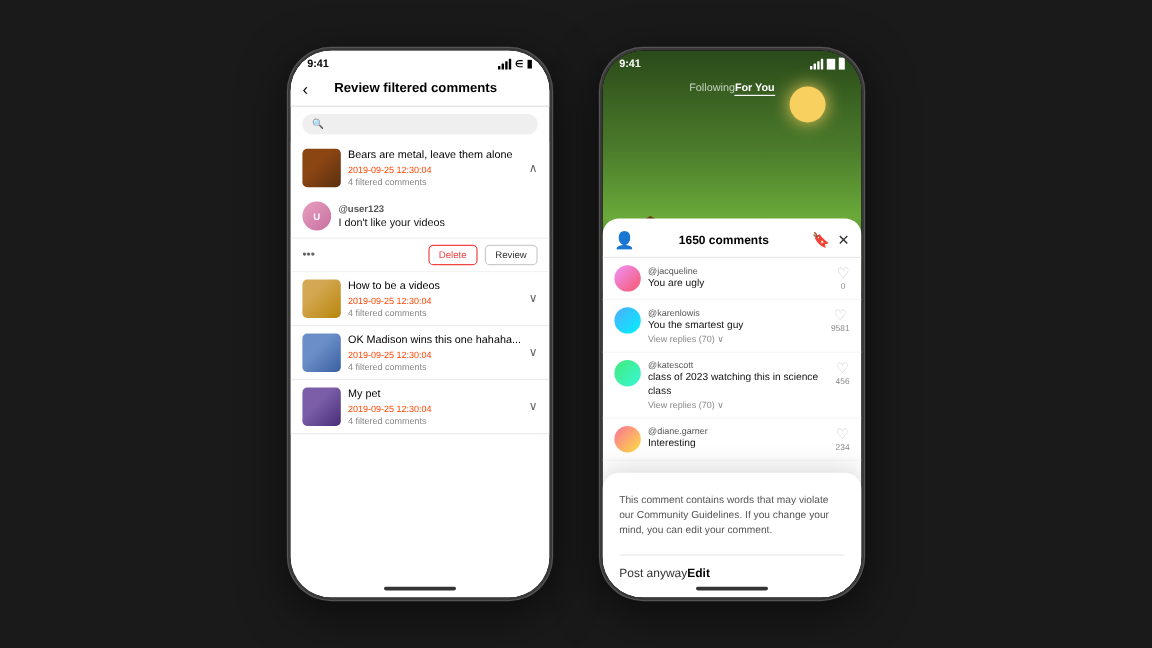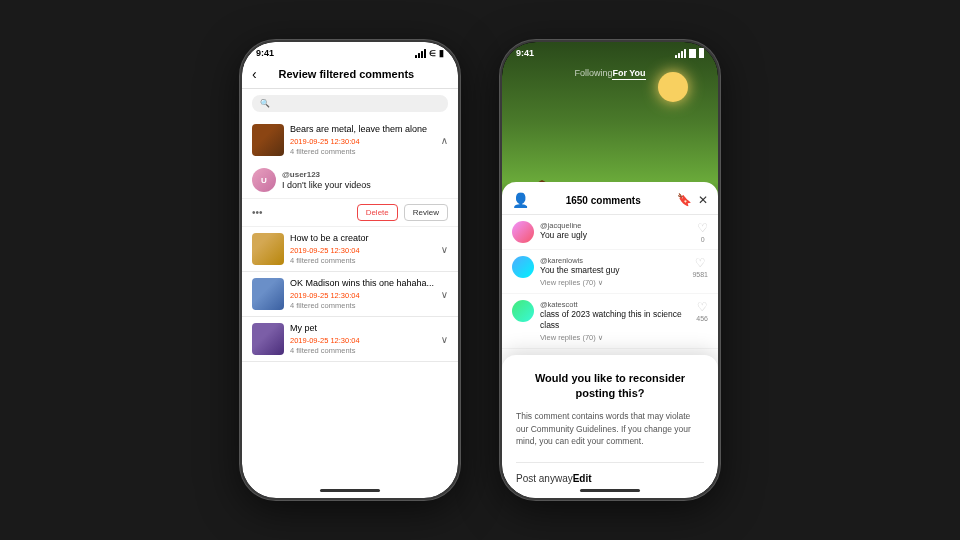--- a/index.html
+++ b/index.html
@@ -365,21 +365,21 @@
             <span class="dots-btn">•••</span>
             <button class="delete-btn">Delete</button>
             <button class="approve-btn">Review</button>
           </div>
         </div>
 
         <div class="video-item">
           <div class="video-item-header">
             <div class="video-thumb video-thumb-creator"></div>
             <div class="video-info">
-              <div class="video-title">How to be a creator</div>
+              <div class="video-title">How to be a videos</div>
               <div class="video-date">2019-09-25 12:30:04</div>
               <div class="video-filtered">4 filtered comments</div>
             </div>
             <span class="chevron">∨</span>
           </div>
         </div>
 
         <div class="video-item">
           <div class="video-item-header">
             <div class="video-thumb video-thumb-madison"></div>
@@ -492,21 +492,20 @@
           <div class="comment-username">@diane.garner</div>
           <div class="comment-content">Interesting</div>
         </div>
         <div class="comment-like">
           <span class="heart-icon">♡</span>
           <span class="like-count">234</span>
         </div>
       </div>
 
       <div class="reconsider-overlay">
-        <div class="reconsider-title">Would you like to reconsider<br>posting this?</div>
         <div class="reconsider-desc">This comment contains words that may violate our Community Guidelines. If you change your mind, you can edit your comment.</div>
         <div class="reconsider-actions">
           <button class="post-anyway-btn">Post anyway</button>
           <button class="edit-btn">Edit</button>
         </div>
       </div>
     </div>
 
     <div class="home-indicator"></div>
   </div>

